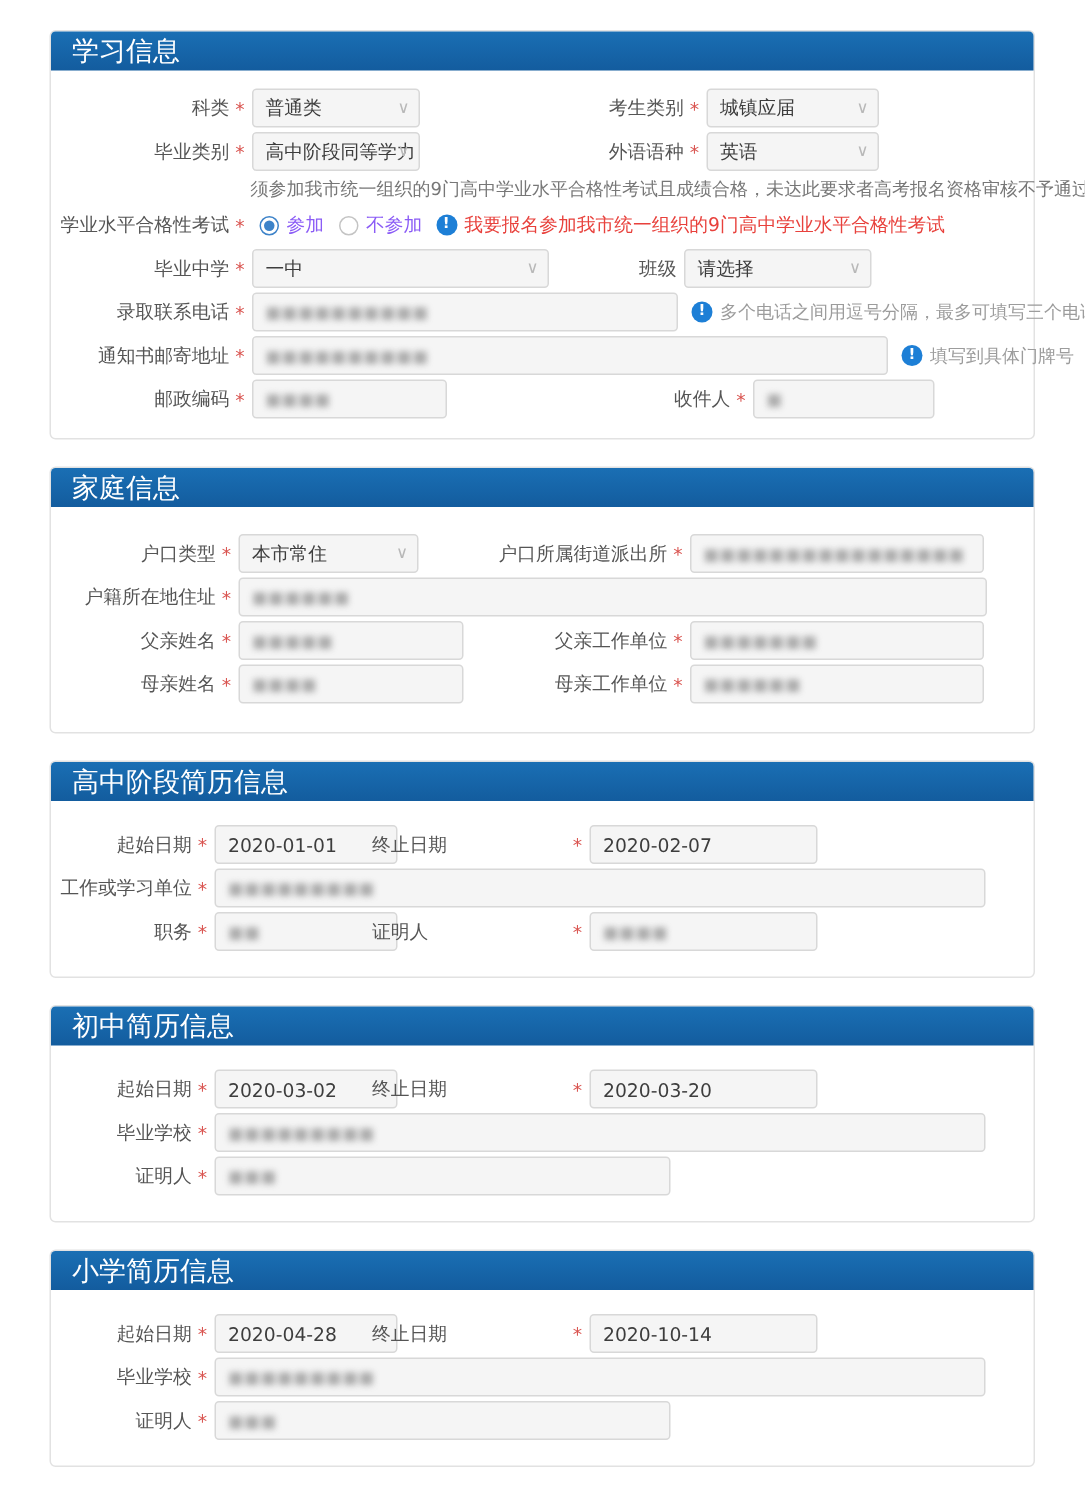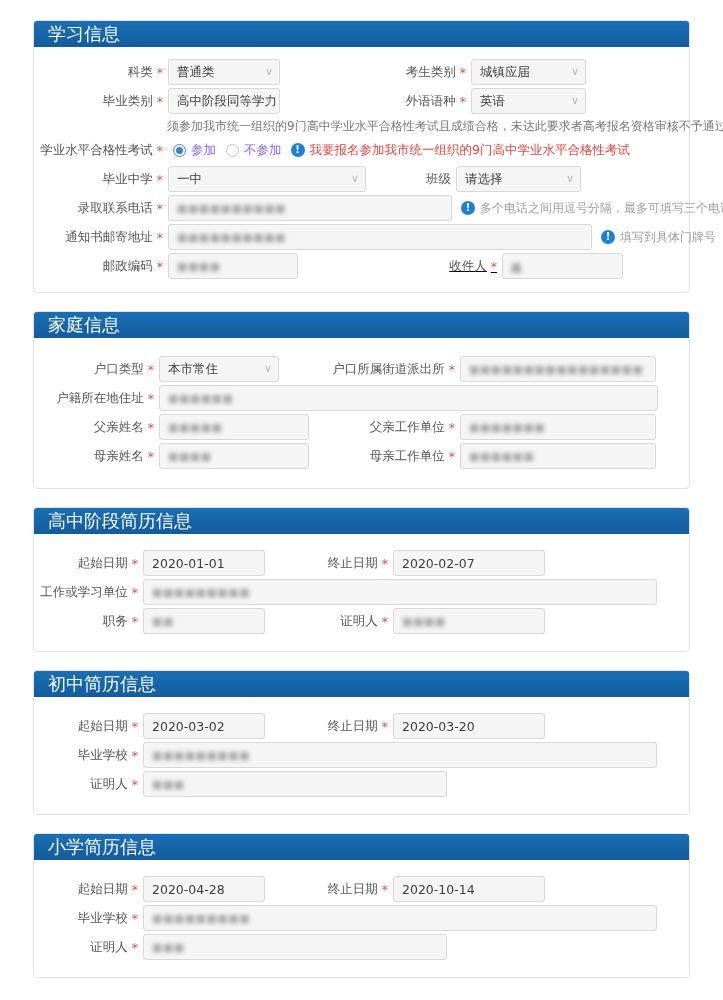--- a/index.html
+++ b/index.html
@@ -11,32 +11,32 @@
             background:linear-gradient(180deg,#1a6fb4,#135c9e); color:#fff; font-size:18px;
             border-radius:3px 3px 0 0; }
   .card-b { padding:12px 20px 10px; }
 
   .row { position:relative; display:flex; align-items:center; height:26px; margin-bottom:3px; }
   .row-note { height:18px; margin-bottom:2px; }
   .f { display:flex; align-items:center; height:100%; }
   .f2 { position:absolute; top:0; height:100%; display:flex; align-items:center; }
   .f2-s   { left:262px; }
   .f2-cls { left:247px; }
-  .f2-rcp { left:293px;text-decoration:underline; }
+  .f2-rcp { left:293px; }
   .f2-fam { left:251px; }
   .f2-r   { left:194px; }
 
   .lbl { display:flex; justify-content:flex-end; align-items:center; flex-shrink:0;
          font-size:12.5px; color:#555; white-space:nowrap; }
   .lw-s  { width:109px; }
   .lw-s2 { width:150px; }
   .lw-f  { width:100px;text-align:right; }
   .lw-f2 { width:150px; }
   .lw-r  { width:84px; }
-  .lw-r2 { width:140px; }
+  .lw-r2 { width:140px;justify-content:space-between; }
   .req { color:#d9534f; margin-left:4px; font-size:12.5px; }
 
   .inp { position:relative; height:26px; background:#f5f5f5; border:1px solid #d8d8d8; border-radius:3px;
          display:flex; align-items:center; padding:0 8px; font-size:12.5px; color:#3d3d3d;
          margin-left:5px; overflow:hidden; white-space:nowrap; }
   .sel { padding-right:24px; }
   .chev { position:absolute; right:6px; top:50%; transform:translateY(-52%); color:#b8b8b8; font-size:11px; }
 
   .w126{width:112px} .w115{width:115px} .w209{width:198px} .w125{width:125px}
   .w284{width:284px} .w424{width:424px} .w130{width:130px} .w121{width:121px}

